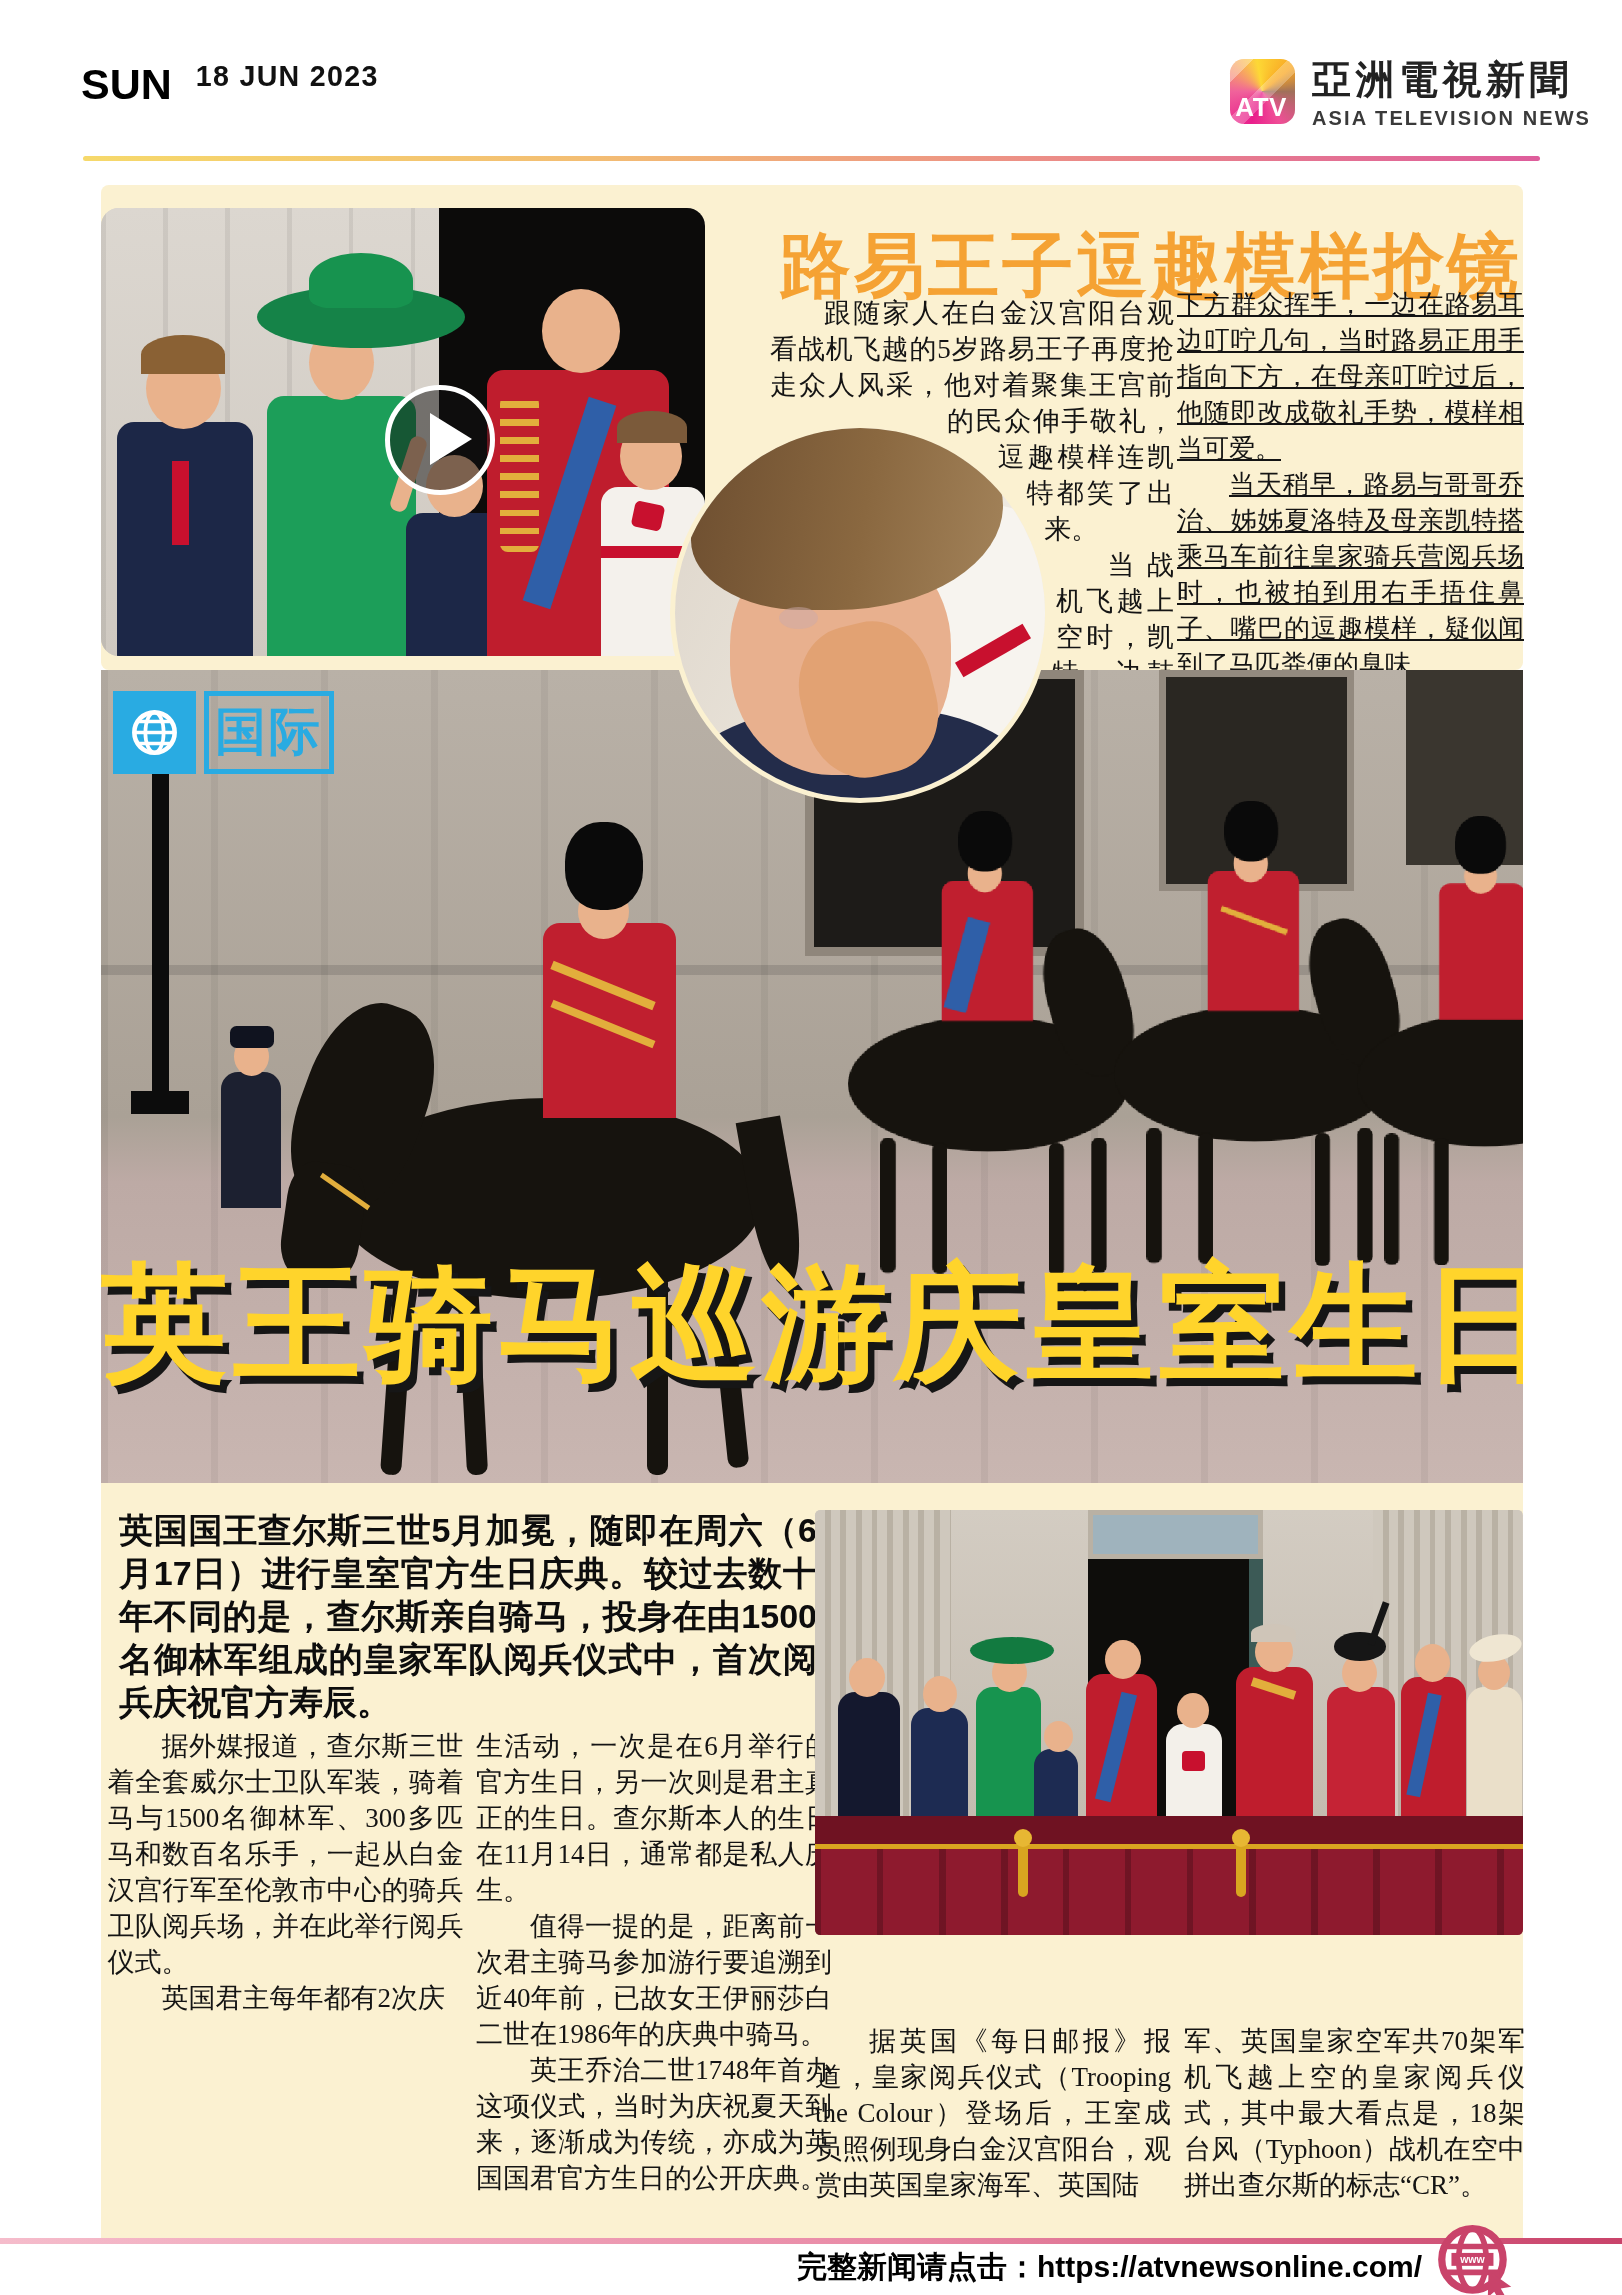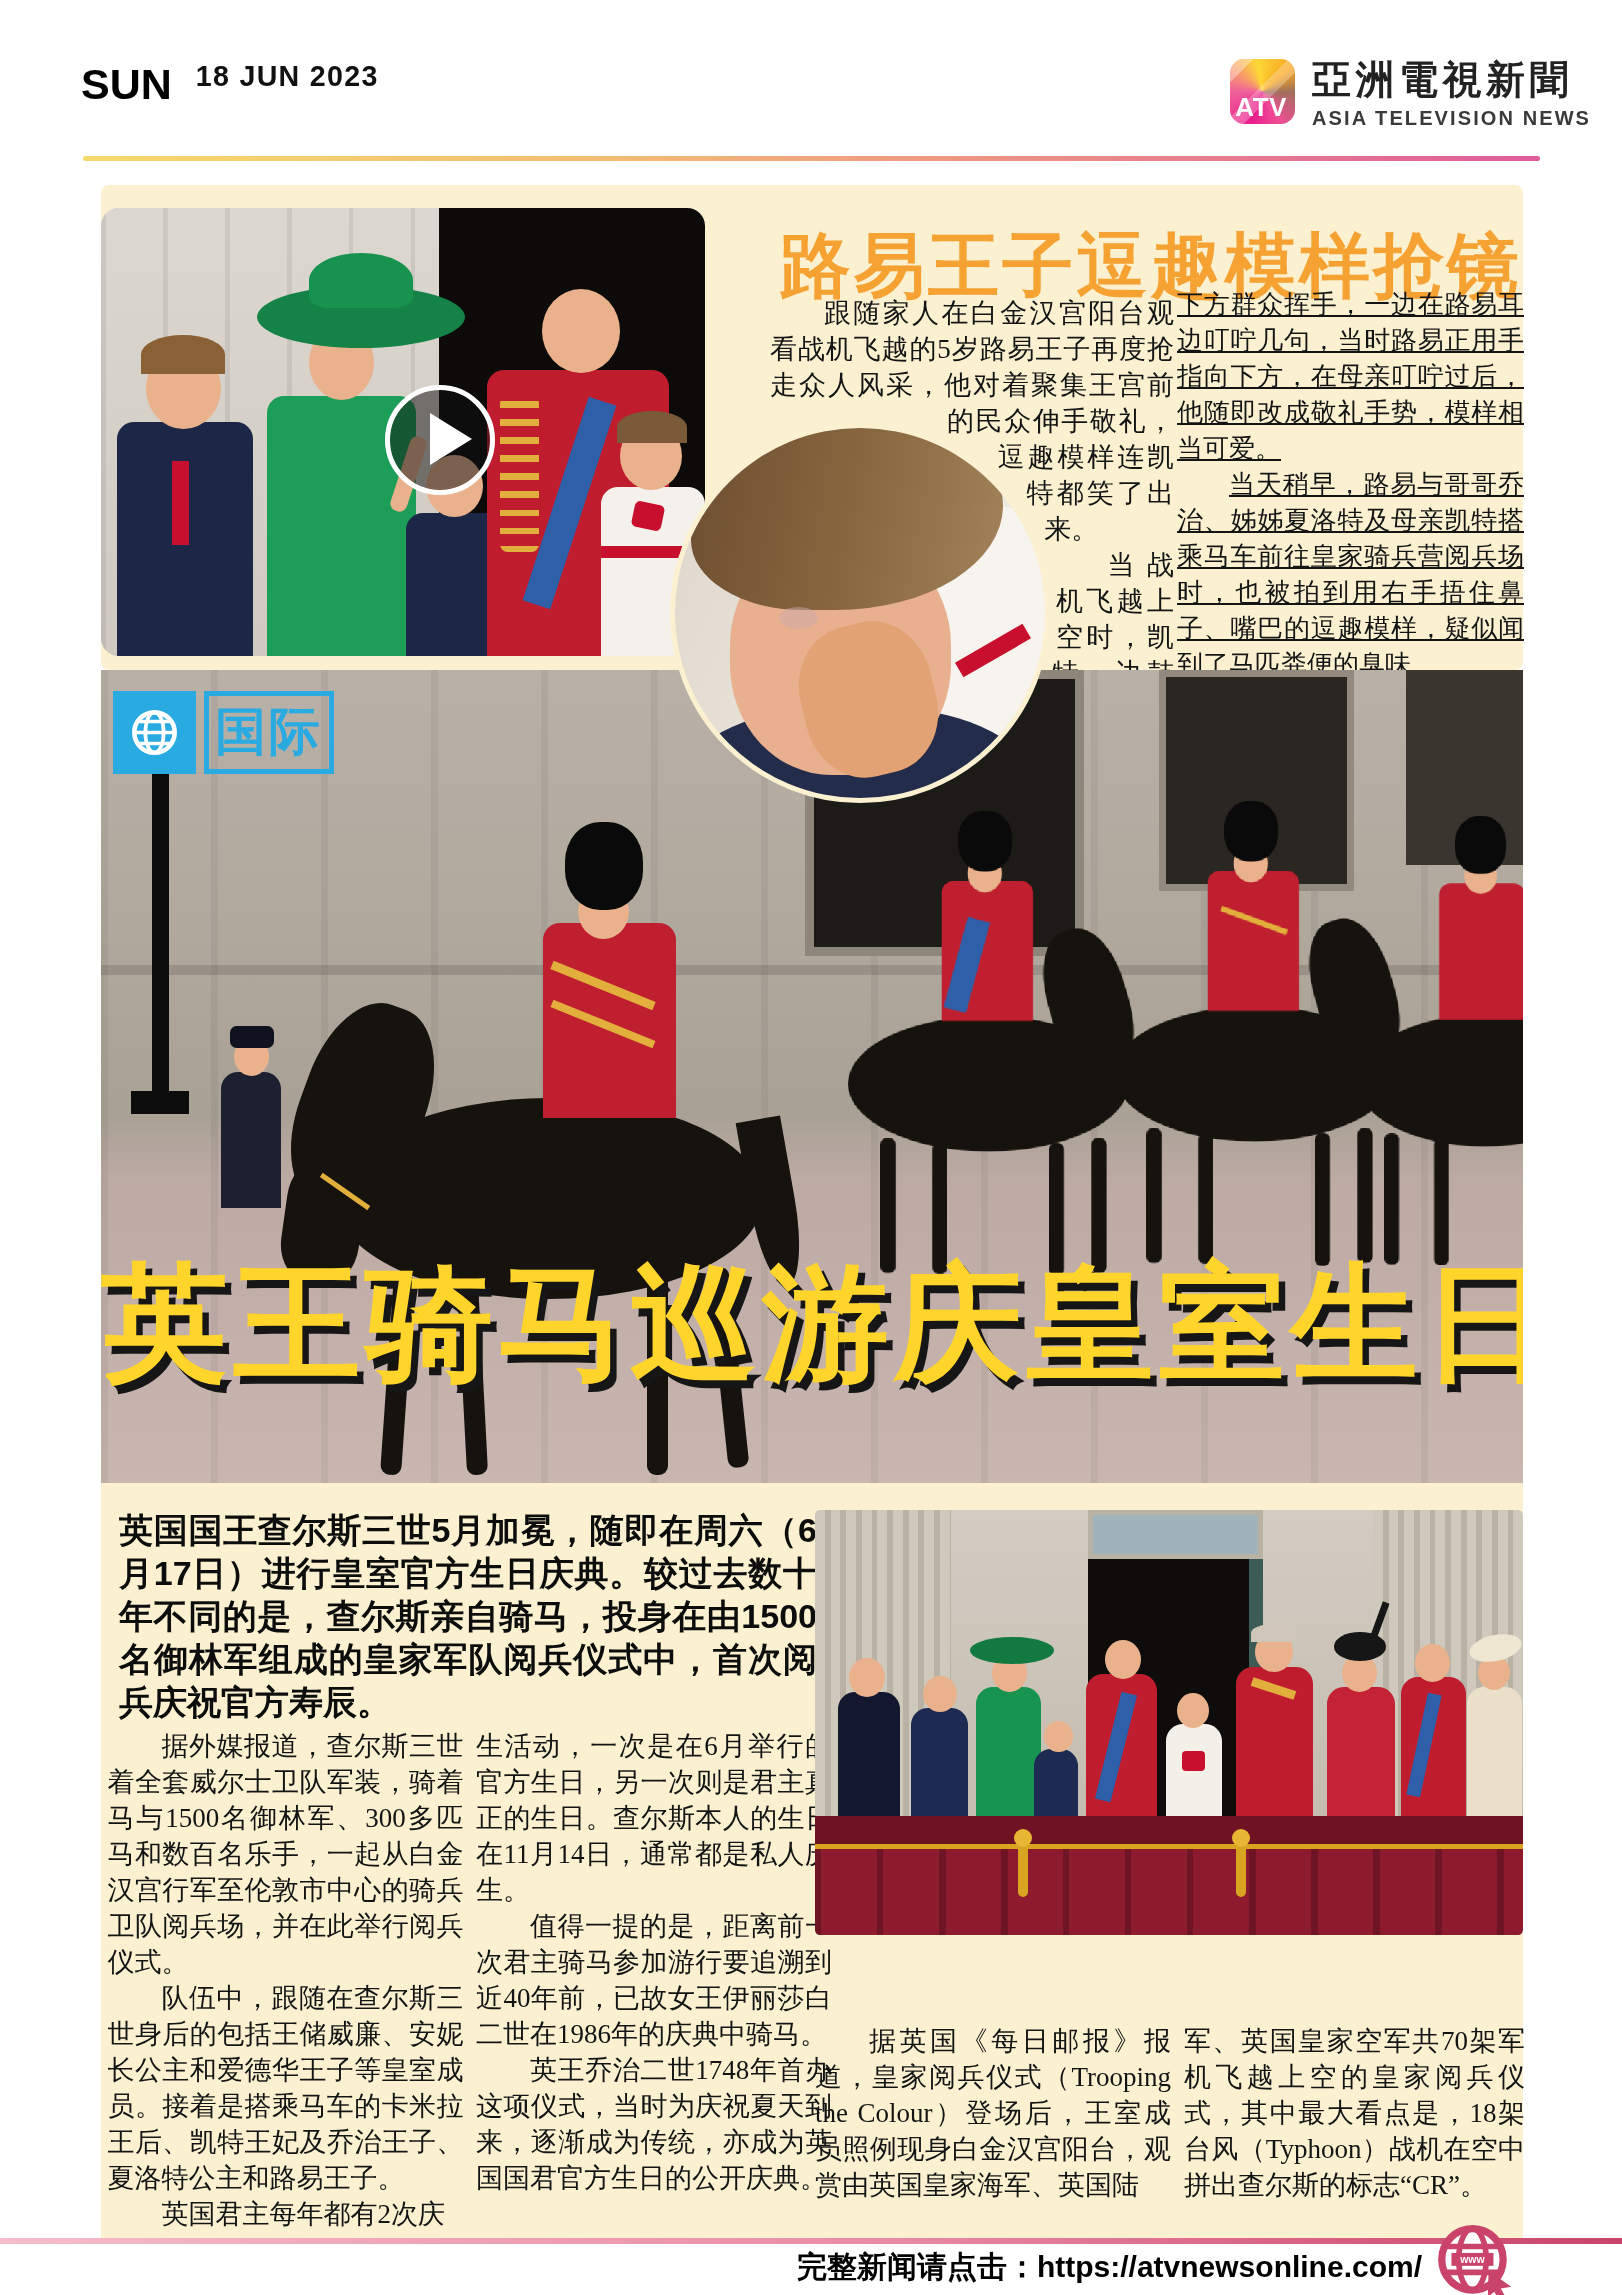--- a/index.html
+++ b/index.html
@@ -219,21 +219,20 @@
     <div class="a" style="left:127px;top:195px;width:133px;height:153px;background:#e2a273;border-radius:42%;transform:rotate(-14deg);"></div>
     <div class="a" style="left:104px;top:179px;width:39px;height:22px;background:#caa;border-radius:50%;opacity:.5;"></div>
   </div>
 
   <div class="a cream" style="left:101px;top:1483px;width:1422px;height:755px;">
 
     <div class="a lead" style="left:18px;top:26px;width:698px;">英国国王查尔斯三世5月加冕，随即在周六（6月17日）进行皇室官方生日庆典。较过去数十年不同的是，查尔斯亲自骑马，投身在由1500名御林军组成的皇家军队阅兵仪式中，首次阅兵庆祝官方寿辰。</div>
 
     <div class="a body-txt" style="left:6.5px;top:245px;width:356px;">
       <p class="ind">据外媒报道，查尔斯三世着全套威尔士卫队军装，骑着马与1500名御林军、300多匹马和数百名乐手，一起从白金汉宫行军至伦敦市中心的骑兵卫队阅兵场，并在此举行阅兵仪式。</p>
-      <p class="ind">队伍中，跟随在查尔斯三世身后的包括王储威廉、安妮长公主和爱德华王子等皇室成员。接着是搭乘马车的卡米拉王后、凯特王妃及乔治王子、夏洛特公主和路易王子。</p>
       <p class="ind">英国君主每年都有2次庆</p>
     </div>
     <div class="a body-txt" style="left:375px;top:245px;width:356px;">
       <p>生活动，一次是在6月举行的官方生日，另一次则是君主真正的生日。查尔斯本人的生日在11月14日，通常都是私人庆生。</p>
       <p class="ind">值得一提的是，距离前一次君主骑马参加游行要追溯到近40年前，已故女王伊丽莎白二世在1986年的庆典中骑马。</p>
       <p class="ind">英王乔治二世1748年首办这项仪式，当时为庆祝夏天到来，逐渐成为传统，亦成为英国国君官方生日的公开庆典。</p>
     </div>
 
     <div class="a ph" style="left:714px;top:27px;width:708px;height:425px;border-radius:5.2px;background:linear-gradient(#d3ccc2,#c4bcb0 72%);">
       <div class="a" style="left:0;top:0;width:136px;height:312px;background:repeating-linear-gradient(90deg,#cfc8bd 0 9.7px,#b9b1a4 9.7px 15.6px);"></div>

